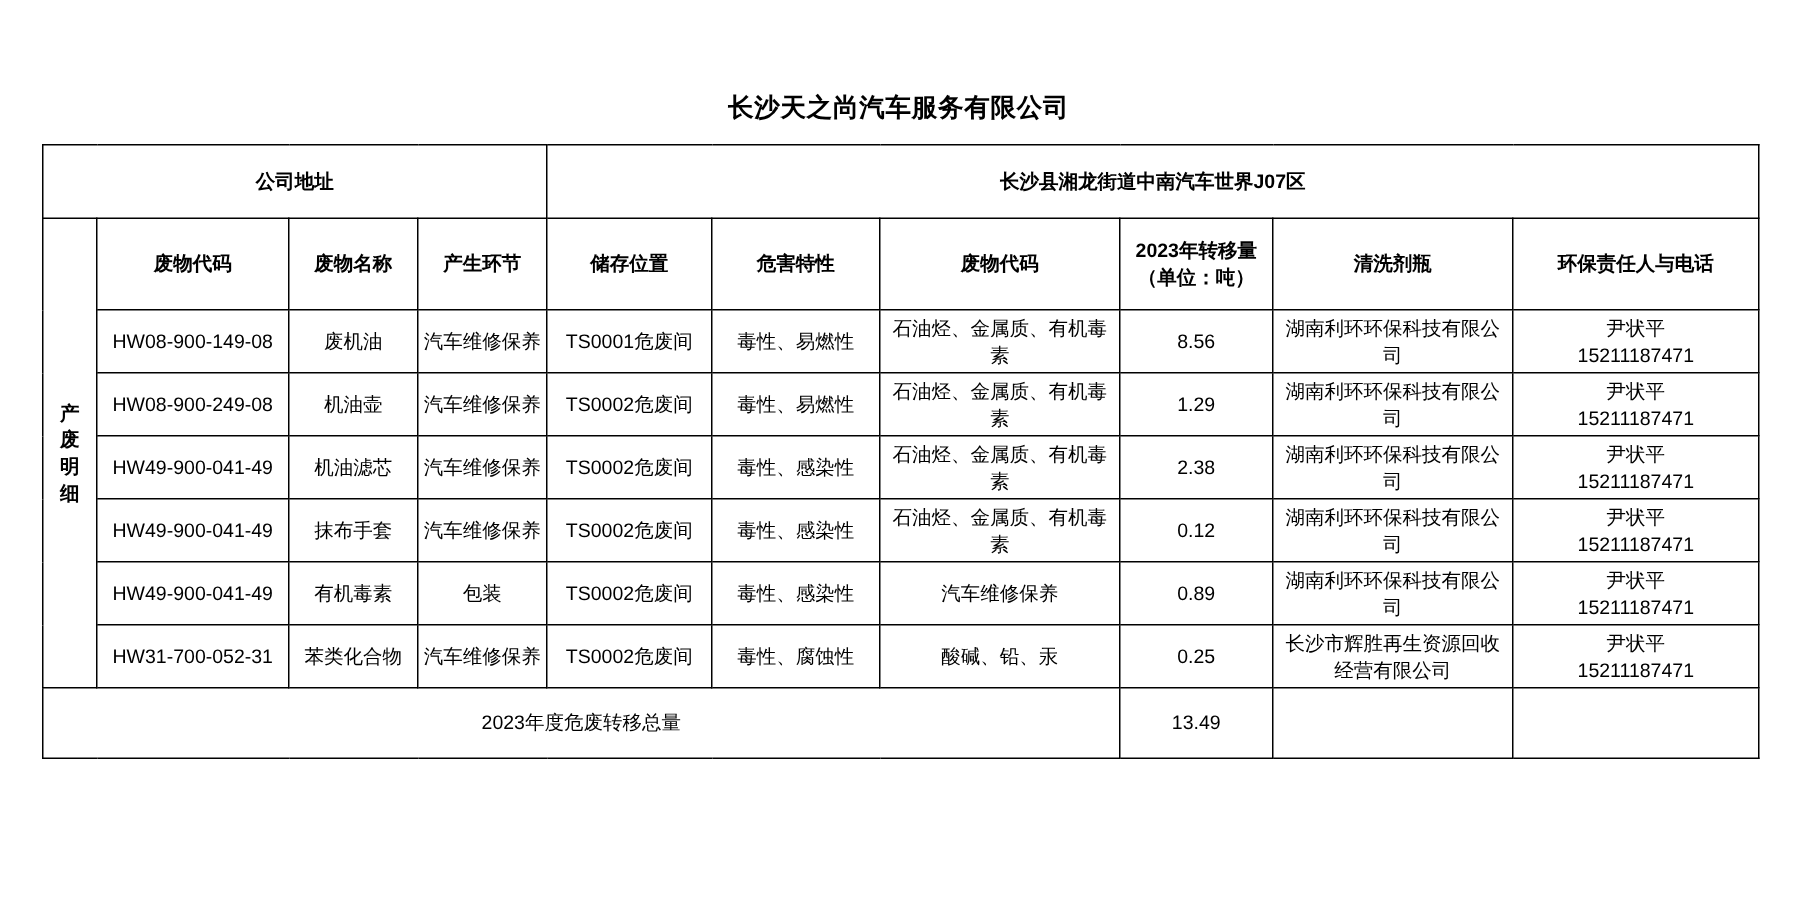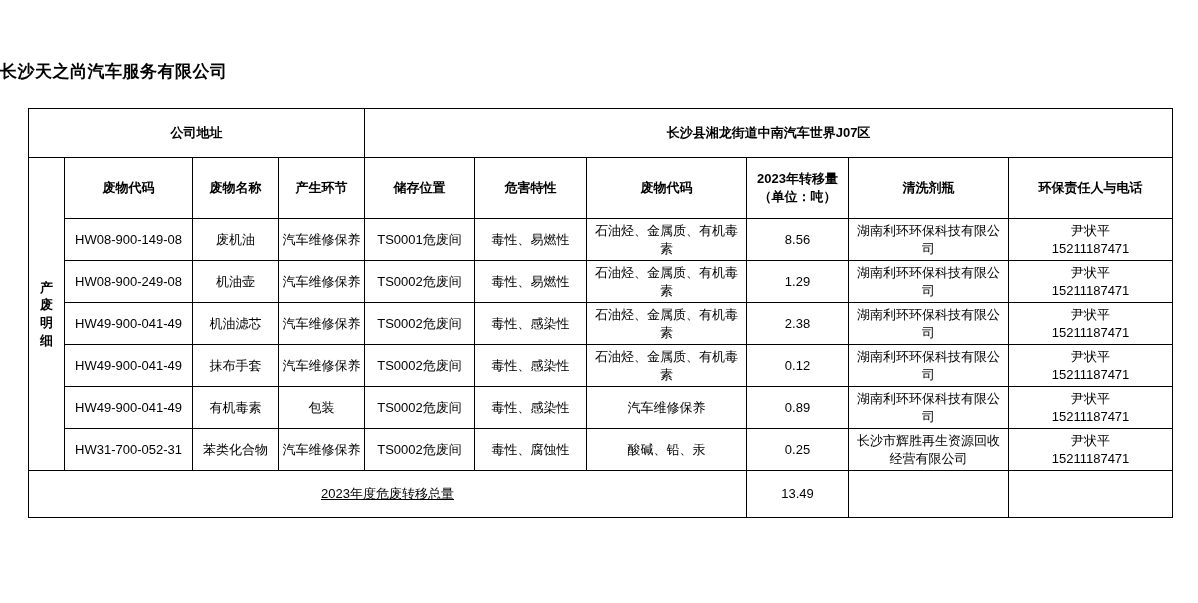--- a/index.html
+++ b/index.html
@@ -17,30 +17,30 @@
     position: relative;
     width: 1198px;
     height: 603px;
     box-sizing: border-box;
   }
   .doc-title {
     position: absolute;
     top: 60px;
     left: 0;
     width: 1198px;
+    text-align: center;
     font-size: 17px;
     font-weight: bold;
     letter-spacing: 0.5px;
   }
   .table-wrap {
     position: absolute;
     top: 96px;
     left: 28px;
     width: 1144px;
-    margin-top: 12px;
   }
   table.main {
     border-collapse: collapse;
     width: 1144px;
     table-layout: fixed;
   }
   table.main td {
     border: 1px solid #000000;
     text-align: center;
     vertical-align: middle;
@@ -70,21 +70,20 @@
     font-weight: bold;
     font-size: 13.5px;
     height: 56px;
   }
   .row-cell {
     height: 37px;
   }
   .total-label {
     font-size: 14.5px;
     height: 42px;
-    text-decoration: underline;
   }
   .total-value {
     font-size: 14.5px;
   }
   .two-line {
     line-height: 1.25;
   }
   .small-wrap {
     font-size: 12.5px;
     line-height: 1.3;

